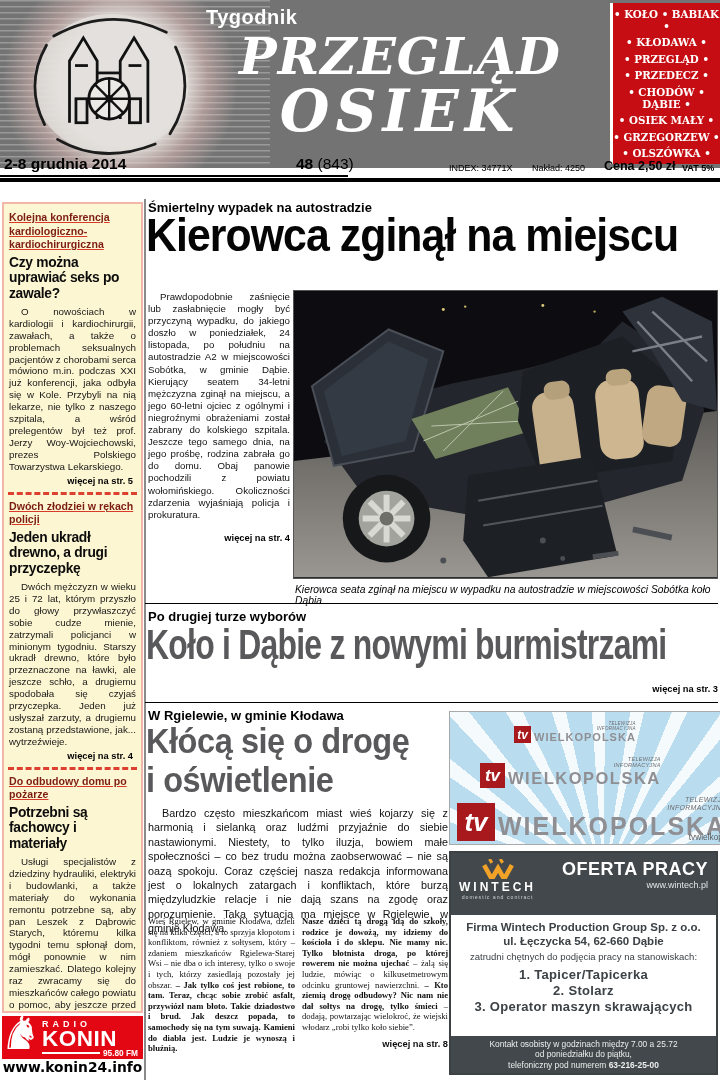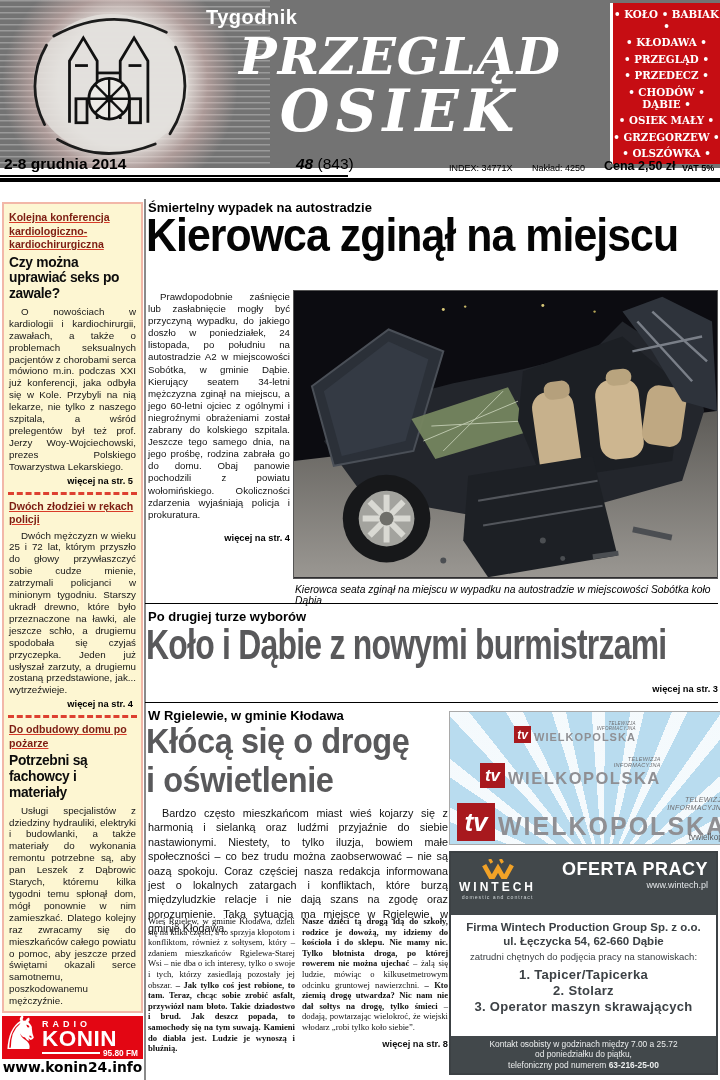--- a/index.html
+++ b/index.html
@@ -21,21 +21,21 @@
   .mh-towns { position:absolute; right:0; top:3px; width:110px; height:161px; background:#c60d13;
     border-left:3px solid #fff; display:flex; flex-direction:column; justify-content:space-evenly;
     text-align:center; color:#fff; font-family:"DejaVu Serif", serif; font-weight:bold; font-size:10.3px; }
 
   
   #dateline { position:absolute; left:0; top:168px; width:720px; height:14px; background:#fff; border-bottom:4px solid #000; }
   #dateline .dl { position:absolute; bottom:5px; white-space:nowrap; }
   .dl-date { left:4px; font-weight:bold; font-size:15.5px; }
   .dl-rule { position:absolute; left:0; bottom:1px; width:348px; height:2px; background:#000; }
   .dl-issue { left:296px; font-size:15.5px; }
-  .dl-issue .b { font-weight:bold;font-style:italic; }
+  .dl-issue .b { font-weight:bold; }
   .dl-index { left:449px; font-size:9px; }
   .dl-naklad { left:532px; font-size:9px; }
   .dl-price { left:604px; font-weight:bold; font-size:12.5px; }
   .dl-vat { left:682px; font-weight:bold; font-size:9px; }
 
   .vdivider { position:absolute; left:144px; top:199px; width:1.5px; height:881px; background:#8a8a8a; }
 
   
   #sidebar { position:absolute; left:2px; top:202px; width:141px; height:811px; background:#fdf6d2;
     border:2px solid #f2b7a8; padding:2px 4px 0 4px; overflow:hidden; }
@@ -187,20 +187,21 @@
 
   <aside id="sidebar">
     <article class="sb-article">
       <div class="sb-kicker">Kolejna konferencja kardiologiczno-kardiochirurgiczna</div>
       <div class="sb-headline">Czy można uprawiać seks po zawale?</div>
       <div class="sb-body">O nowościach w kardiologii i kardiochirurgii, zawałach, a także o problemach seksualnych pacjentów z chorobami serca mówiono m.in. podczas XXI już konferencji, jaka odbyła się w Kole. Przybyli na nią lekarze, nie tylko z naszego szpitala, a wśród prelegentów był też prof. Jerzy Woy-Wojciechowski, prezes Polskiego Towarzystwa Lekarskiego.</div>
       <div class="sb-more">więcej na str. 5</div>
     </article>
     <article class="sb-article">
       <div class="sb-kicker">Dwóch złodziei w rękach policji</div>
+      <div class="sb-headline">Jeden ukradł drewno, a drugi przyczepkę</div>
       <div class="sb-body">Dwóch mężczyzn w wieku 25 i 72 lat, którym przyszło do głowy przywłaszczyć sobie cudze mienie, zatrzymali policjanci w minionym tygodniu. Starszy ukradł drewno, które było przeznaczone na ławki, ale jeszcze schło, a drugiemu spodobała się czyjaś przyczepka. Jeden już usłyszał zarzuty, a drugiemu zostaną przedstawione, jak... wytrzeźwieje.</div>
       <div class="sb-more">więcej na str. 4</div>
     </article>
     <article class="sb-article">
       <div class="sb-kicker">Do odbudowy domu po pożarze</div>
       <div class="sb-headline">Potrzebni są fachowcy i materiały</div>
       <div class="sb-body">Usługi specjalistów z dziedziny hydrauliki, elektryki i budowlanki, a także materiały do wykonania remontu potrzebne są, aby pan Leszek z Dąbrowic Starych, któremu kilka tygodni temu spłonął dom, mógł ponownie w nim zamieszkać. Dlatego kolejny raz zwracamy się do mieszkańców całego powiatu o pomoc, aby jeszcze przed świętami okazali serce samotnemu, poszkodowanemu mężczyźnie.</div>
 
     </article>
 
@@ -285,21 +286,21 @@
   <div class="kicker" id="village-kicker">W Rgielewie, w gminie Kłodawa</div>
   <h2 id="village-headline"><span class="nw">Kłócą się o drogę</span><br><span class="nw">i oświetlenie</span></h2>
   <div id="village-intro">Bardzo często mieszkańcom miast wieś kojarzy się z harmonią i sielanką oraz ludźmi przyjaźnie do siebie nastawionymi. Niestety, to tylko iluzja, bowiem małe społeczności – co bez trudu można zaobserwować – nie są oazą spokoju. Coraz częściej nasza redakcja informowana jest o lokalnych zatargach i konfliktach, które burzą międzyludzkie relacje i nie dają szans na zgodę oraz porozumienie. Taka sytuacja ma miejsce w Rgielewie, w gminie Kłodawa.</div>
   <div class="vcol" id="vcol1">
     <span class="ind">Wieś Rgielew, w gminie Kłodawa, dzieli się na kilka części, a to sprzyja kłopotom i konfliktom, również z sołtysem, który – zdaniem mieszkańców Rgielewa-Starej Wsi – nie dba o ich interesy, tylko o swoje i tych, którzy zasiedlają pozostały jej obszar.</span>
     <span class="b">– Jak tylko coś jest robione, to tam. Teraz, chcąc sobie zrobić asfalt, przywiózł nam błoto. Takie dziadostwo i brud. Jak deszcz popada, to samochody się na tym suwają. Kamieni do diabła jest. Ludzie je wynoszą i bluźnią.</span>
   </div>
   <div class="vcol" id="vcol2">
     <span class="b">Nasze dzieci tą drogą idą do szkoły, rodzice je dowożą, my idziemy do kościoła i do sklepu. Nie mamy nic. Tylko błotnista droga, po której rowerem nie można ujechać</span>
     <span>– żalą się ludzie, mówiąc o kilkusetmetrowym odcinku gruntowej nawierzchni.</span>
-    <span class="b">– Kto ziemią drogę utwardza? Nic nam nie dał sołtys na drogę, tylko śmieci</span>
+    <span class="b">– Kto ziemią drogę odbudowy? Nic nam nie dał sołtys na drogę, tylko śmieci</span>
     <span>– dodają, powtarzając wielokroć, że wiejski włodarz „robi tylko koło siebie”.</span>
     <div class="v-more">więcej na str. 8</div>
   </div>
 
   <div id="tv-ad">
     <div class="tv-row" id="tv-row1">
       <div class="tv-box">tv</div>
       <div class="tv-right">
         <span class="tv-tag">TELEWIZJA</span>
         <span class="tv-tag">INFORMACYJNA</span>

